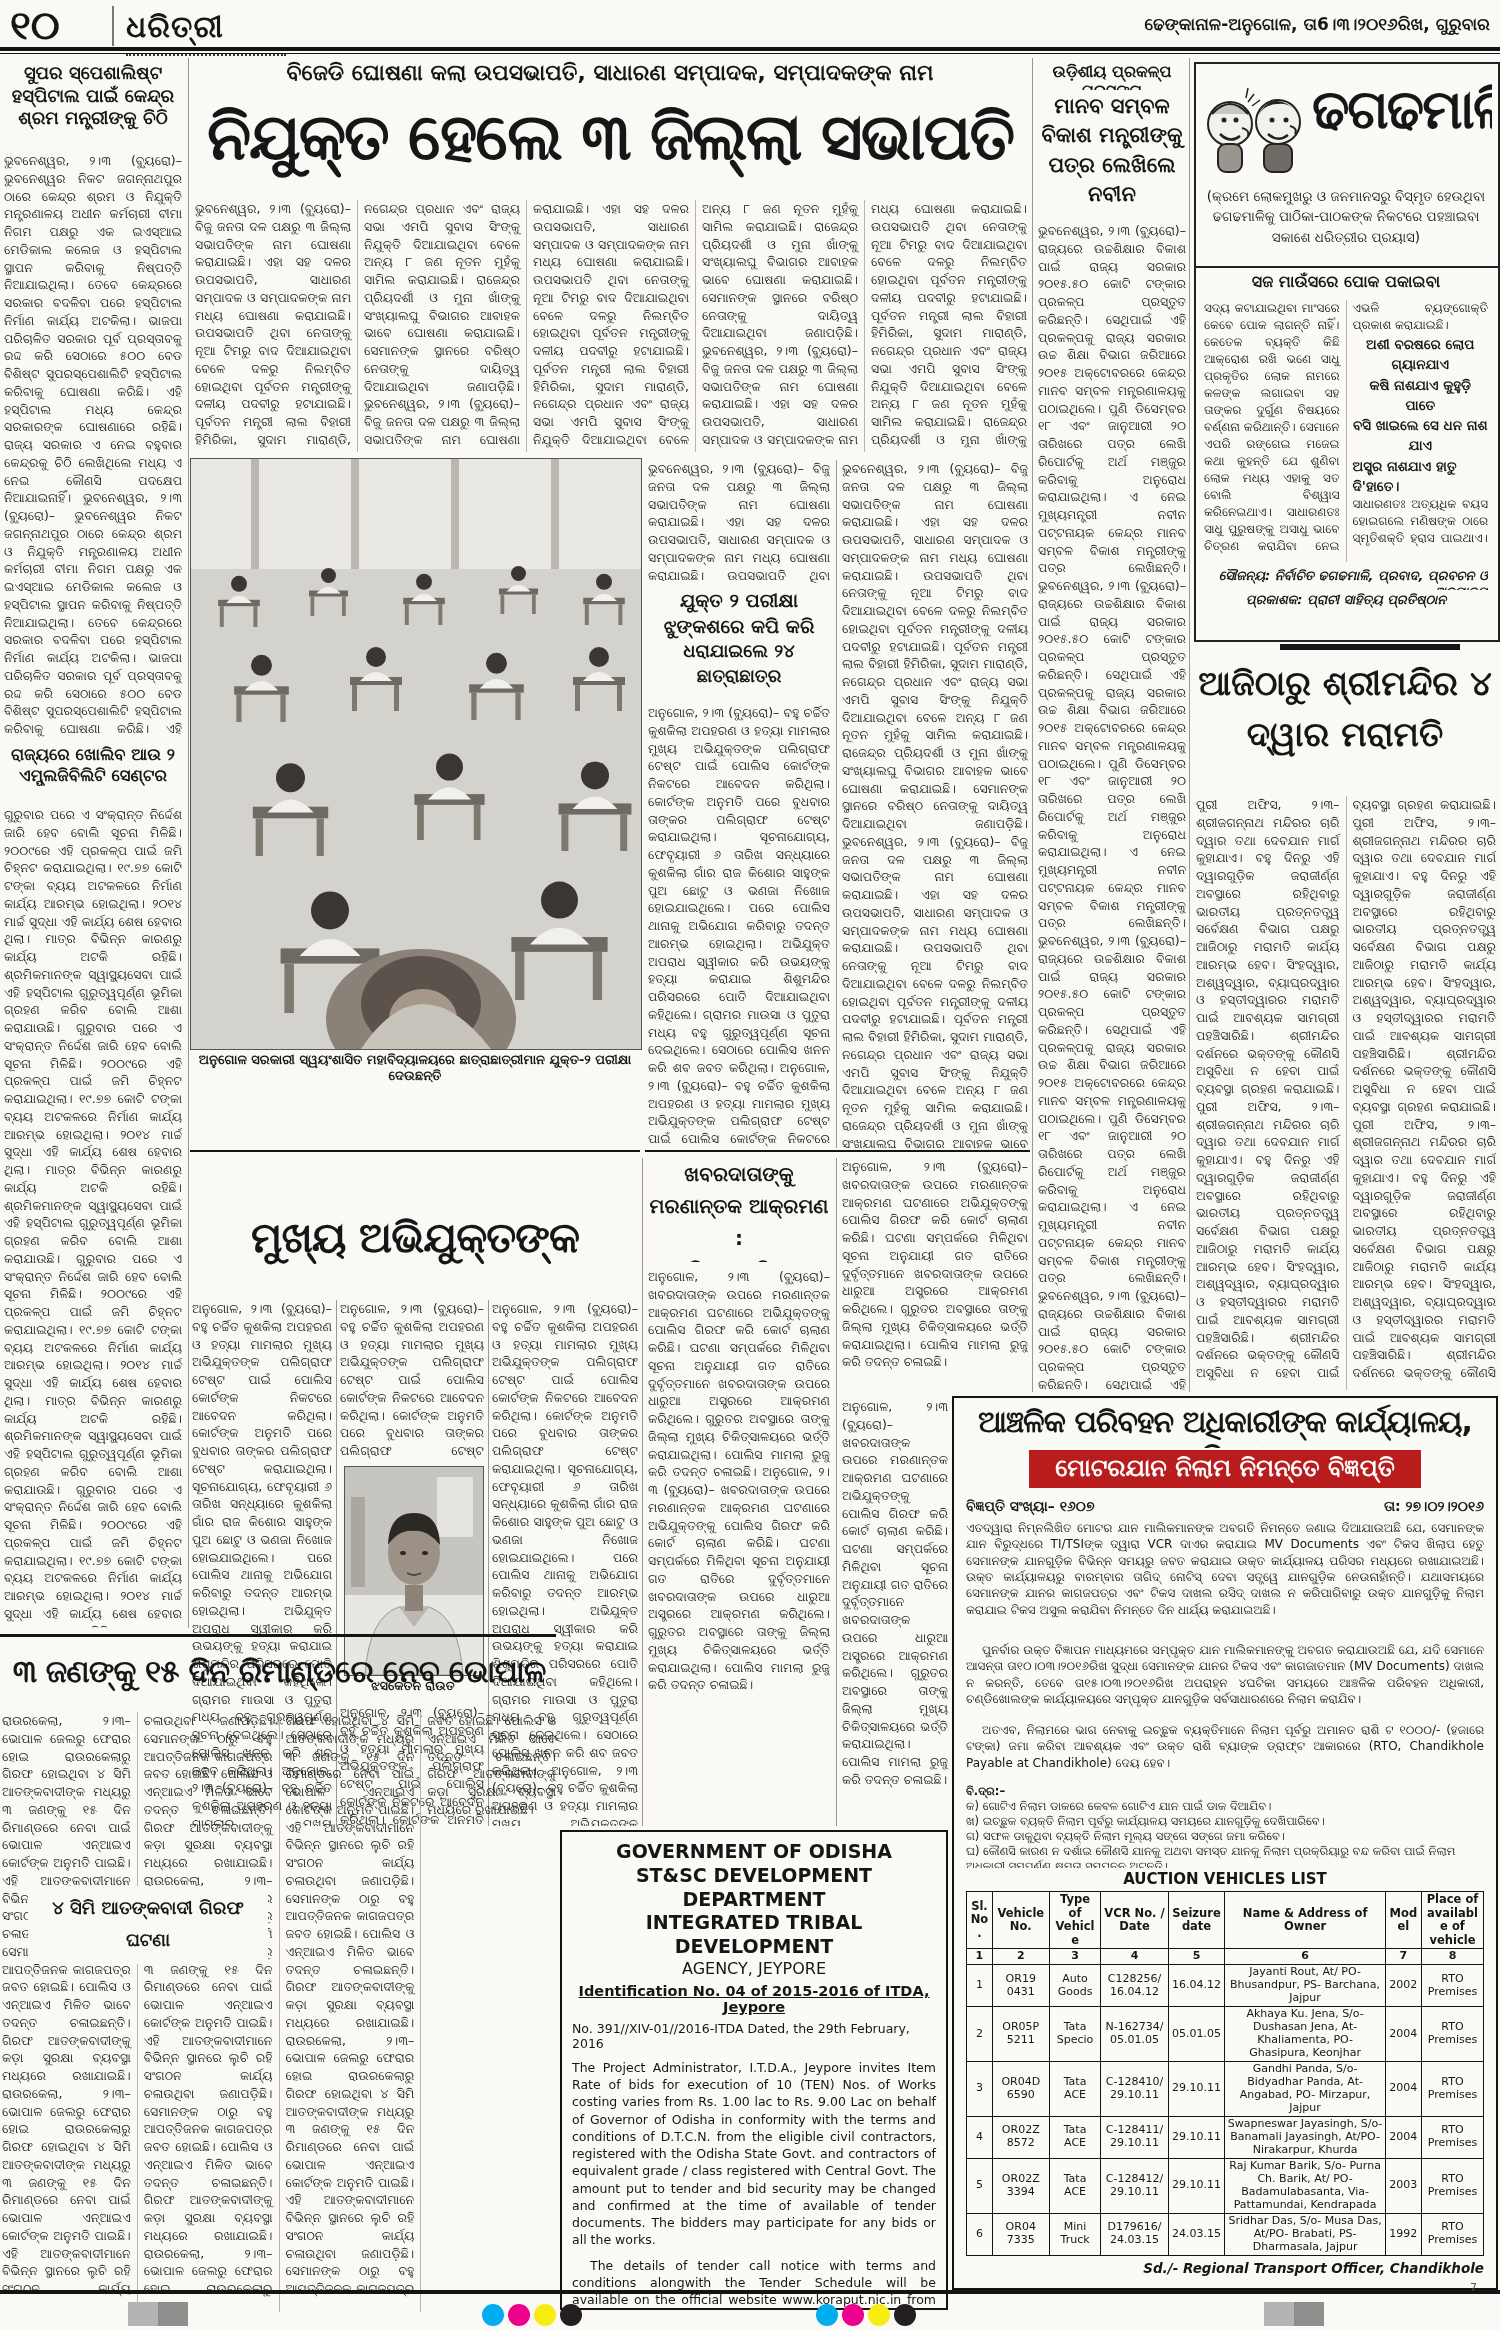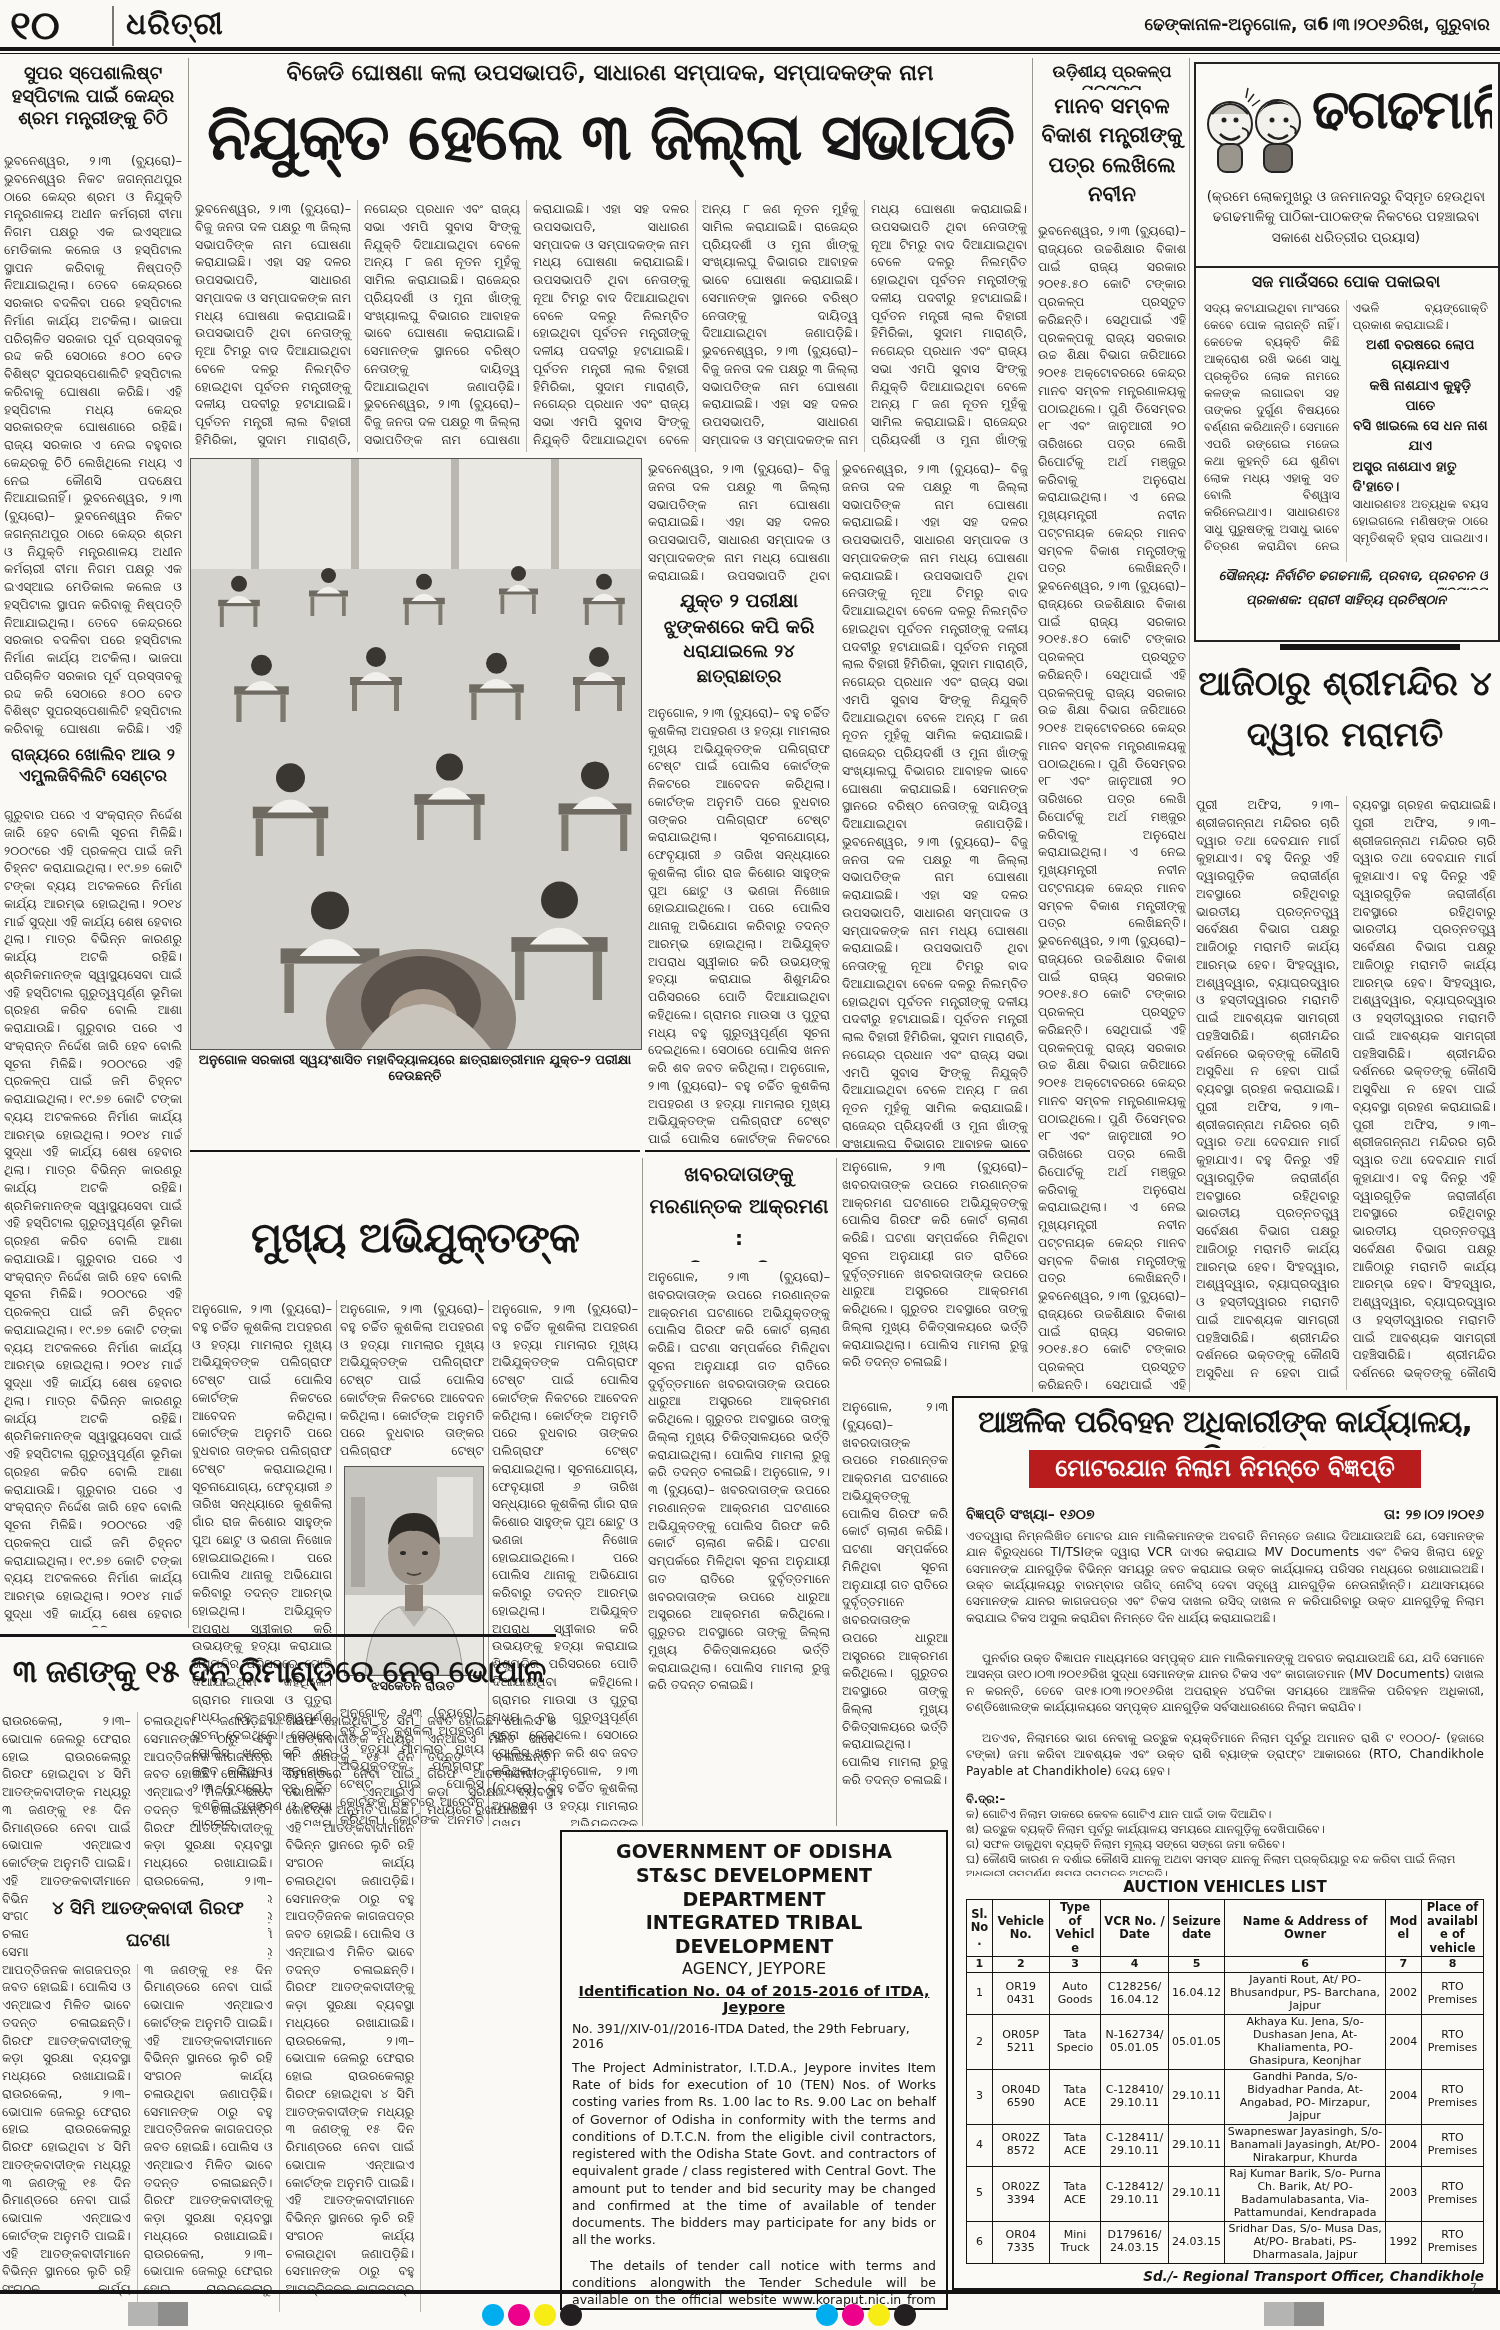--- a/index.html
+++ b/index.html
@@ -28,21 +28,21 @@
   .vers{font-weight:bold;font-size:13.5px;line-height:1.5;}
   .credit{font-weight:bold;font-style:italic;font-size:13px;}
 </style>
 </head>
 <body>
 
 <div class="page">
 
   <div class="abs b" style="left:10px;top:2px;width:100px;height:46px;font-size:40px;">୧୦</div>
   <div class="abs" style="left:112px;top:6px;width:2px;height:40px;background:#777;"></div>
-  <div class="abs masthead" style="left:126px;top:6px;width:160px;height:42px;font-size:30px;">ଧରିତ୍ରୀ</div>
+  <div class="abs masthead" style="left:126px;top:12px;width:160px;height:42px;font-size:30px;font-family:Liberation Mono, monospace;">ଧରିତ୍ରୀ</div>
   <div class="abs b" style="left:800px;top:14px;width:690px;height:30px;font-size:17px;text-align:right;">ଢେଙ୍କାନାଳ-ଅନୁଗୋଳ, ତା6।୩।୨୦୧୬ରିଖ, ଗୁରୁବାର</div>
   <div class="abs rule" style="left:0;top:47px;width:1500px;height:4px;"></div>
   <div class="abs rule" style="left:0;top:53px;width:1500px;height:1px;"></div>
 
   <div class="abs b ctr" style="left:2px;top:62px;width:182px;height:84px;font-size:18px;line-height:1.25;">ସୁପର ସ୍ପେଶାଲିଷ୍ଟ ହସ୍ପିଟାଲ ପାଇଁ କେନ୍ଦ୍ର ଶ୍ରମ ମନ୍ତ୍ରୀଙ୍କୁ ଚିଠି</div>
   <div class="abs body-txt jt" style="left:4px;top:152px;width:178px;height:588px;">ଭୁବନେଶ୍ୱର, ୨।୩ (ବ୍ୟୁରୋ)– ଭୁବନେଶ୍ୱର ନିକଟ ଜଗନ୍ନାଥପୁର ଠାରେ କେନ୍ଦ୍ର ଶ୍ରମ ଓ ନିଯୁକ୍ତି ମନ୍ତ୍ରଣାଳୟ ଅଧୀନ କର୍ମଚାରୀ ବୀମା ନିଗମ ପକ୍ଷରୁ ଏକ ଇଏସ୍‌ଆଇ ମେଡିକାଲ କଲେଜ ଓ ହସ୍ପିଟାଲ ସ୍ଥାପନ କରିବାକୁ ନିଷ୍ପତ୍ତି ନିଆଯାଇଥିଲା। ତେବେ କେନ୍ଦ୍ରରେ ସରକାର ବଦଳିବା ପରେ ହସ୍ପିଟାଲ ନିର୍ମାଣ କାର୍ଯ୍ୟ ଅଟକିଲା। ଭାଜପା ପରିଚାଳିତ ସରକାର ପୂର୍ବ ପ୍ରସ୍ତାବକୁ ରଦ୍ଦ କରି ସେଠାରେ ୫୦୦ ବେଡ ବିଶିଷ୍ଟ ସୁପରସ୍ପେଶାଲିଟି ହସ୍ପିଟାଲ କରିବାକୁ ଘୋଷଣା କରିଛି। ଏହି ହସ୍ପିଟାଲ ମଧ୍ୟ କେନ୍ଦ୍ର ସରକାରଙ୍କ ଘୋଷଣାରେ ରହିଛି। ରାଜ୍ୟ ସରକାର ଏ ନେଇ ବହୁବାର କେନ୍ଦ୍ରକୁ ଚିଠି ଲେଖିଥିଲେ ମଧ୍ୟ ଏ ନେଇ କୌଣସି ପଦକ୍ଷେପ ନିଆଯାଇନାହିଁ। ଭୁବନେଶ୍ୱର, ୨।୩ (ବ୍ୟୁରୋ)– ଭୁବନେଶ୍ୱର ନିକଟ ଜଗନ୍ନାଥପୁର ଠାରେ କେନ୍ଦ୍ର ଶ୍ରମ ଓ ନିଯୁକ୍ତି ମନ୍ତ୍ରଣାଳୟ ଅଧୀନ କର୍ମଚାରୀ ବୀମା ନିଗମ ପକ୍ଷରୁ ଏକ ଇଏସ୍‌ଆଇ ମେଡିକାଲ କଲେଜ ଓ ହସ୍ପିଟାଲ ସ୍ଥାପନ କରିବାକୁ ନିଷ୍ପତ୍ତି ନିଆଯାଇଥିଲା। ତେବେ କେନ୍ଦ୍ରରେ ସରକାର ବଦଳିବା ପରେ ହସ୍ପିଟାଲ ନିର୍ମାଣ କାର୍ଯ୍ୟ ଅଟକିଲା। ଭାଜପା ପରିଚାଳିତ ସରକାର ପୂର୍ବ ପ୍ରସ୍ତାବକୁ ରଦ୍ଦ କରି ସେଠାରେ ୫୦୦ ବେଡ ବିଶିଷ୍ଟ ସୁପରସ୍ପେଶାଲିଟି ହସ୍ପିଟାଲ କରିବାକୁ ଘୋଷଣା କରିଛି। ଏହି ହସ୍ପିଟାଲ ମଧ୍ୟ କେନ୍ଦ୍ର ସରକାରଙ୍କ ଘୋଷଣାରେ ରହିଛି। ରାଜ୍ୟ ସରକାର ଏ ନେଇ ବହୁବାର କେନ୍ଦ୍ରକୁ ଚିଠି ଲେଖିଥିଲେ ମଧ୍ୟ ଏ ନେଇ କୌଣସି ପଦକ୍ଷେପ ନିଆଯାଇନାହିଁ।</div>
   <div class="abs b ctr" style="left:2px;top:744px;width:182px;height:58px;font-size:16.5px;line-height:1.3;">ରାଜ୍ୟରେ ଖୋଲିବ ଆଉ ୨ ଏମ୍ପ୍ଲଜିବିଲିଟି ସେଣ୍ଟର</div>
   <div class="abs body-txt jt" style="left:4px;top:806px;width:178px;height:822px;">ଗୁରୁବାର ପରେ ଏ ସଂକ୍ରାନ୍ତ ନିର୍ଦ୍ଦେଶ ଜାରି ହେବ ବୋଲି ସୂଚନା ମିଳିଛି। ୨୦୦୯ରେ ଏହି ପ୍ରକଳ୍ପ ପାଇଁ ଜମି ଚିହ୍ନଟ କରାଯାଇଥିଲା। ୧୯.୭୭ କୋଟି ଟଙ୍କା ବ୍ୟୟ ଅଟକଳରେ ନିର୍ମାଣ କାର୍ଯ୍ୟ ଆରମ୍ଭ ହୋଇଥିଲା। ୨୦୧୪ ମାର୍ଚ୍ଚ ସୁଦ୍ଧା ଏହି କାର୍ଯ୍ୟ ଶେଷ ହେବାର ଥିଲା। ମାତ୍ର ବିଭିନ୍ନ କାରଣରୁ କାର୍ଯ୍ୟ ଅଟକି ରହିଛି। ଶ୍ରମିକମାନଙ୍କ ସ୍ୱାସ୍ଥ୍ୟସେବା ପାଇଁ ଏହି ହସ୍ପିଟାଲ ଗୁରୁତ୍ୱପୂର୍ଣ୍ଣ ଭୂମିକା ଗ୍ରହଣ କରିବ ବୋଲି ଆଶା କରାଯାଉଛି। ଗୁରୁବାର ପରେ ଏ ସଂକ୍ରାନ୍ତ ନିର୍ଦ୍ଦେଶ ଜାରି ହେବ ବୋଲି ସୂଚନା ମିଳିଛି। ୨୦୦୯ରେ ଏହି ପ୍ରକଳ୍ପ ପାଇଁ ଜମି ଚିହ୍ନଟ କରାଯାଇଥିଲା। ୧୯.୭୭ କୋଟି ଟଙ୍କା ବ୍ୟୟ ଅଟକଳରେ ନିର୍ମାଣ କାର୍ଯ୍ୟ ଆରମ୍ଭ ହୋଇଥିଲା। ୨୦୧୪ ମାର୍ଚ୍ଚ ସୁଦ୍ଧା ଏହି କାର୍ଯ୍ୟ ଶେଷ ହେବାର ଥିଲା। ମାତ୍ର ବିଭିନ୍ନ କାରଣରୁ କାର୍ଯ୍ୟ ଅଟକି ରହିଛି। ଶ୍ରମିକମାନଙ୍କ ସ୍ୱାସ୍ଥ୍ୟସେବା ପାଇଁ ଏହି ହସ୍ପିଟାଲ ଗୁରୁତ୍ୱପୂର୍ଣ୍ଣ ଭୂମିକା ଗ୍ରହଣ କରିବ ବୋଲି ଆଶା କରାଯାଉଛି। ଗୁରୁବାର ପରେ ଏ ସଂକ୍ରାନ୍ତ ନିର୍ଦ୍ଦେଶ ଜାରି ହେବ ବୋଲି ସୂଚନା ମିଳିଛି। ୨୦୦୯ରେ ଏହି ପ୍ରକଳ୍ପ ପାଇଁ ଜମି ଚିହ୍ନଟ କରାଯାଇଥିଲା। ୧୯.୭୭ କୋଟି ଟଙ୍କା ବ୍ୟୟ ଅଟକଳରେ ନିର୍ମାଣ କାର୍ଯ୍ୟ ଆରମ୍ଭ ହୋଇଥିଲା। ୨୦୧୪ ମାର୍ଚ୍ଚ ସୁଦ୍ଧା ଏହି କାର୍ଯ୍ୟ ଶେଷ ହେବାର ଥିଲା। ମାତ୍ର ବିଭିନ୍ନ କାରଣରୁ କାର୍ଯ୍ୟ ଅଟକି ରହିଛି। ଶ୍ରମିକମାନଙ୍କ ସ୍ୱାସ୍ଥ୍ୟସେବା ପାଇଁ ଏହି ହସ୍ପିଟାଲ ଗୁରୁତ୍ୱପୂର୍ଣ୍ଣ ଭୂମିକା ଗ୍ରହଣ କରିବ ବୋଲି ଆଶା କରାଯାଉଛି। ଗୁରୁବାର ପରେ ଏ ସଂକ୍ରାନ୍ତ ନିର୍ଦ୍ଦେଶ ଜାରି ହେବ ବୋଲି ସୂଚନା ମିଳିଛି। ୨୦୦୯ରେ ଏହି ପ୍ରକଳ୍ପ ପାଇଁ ଜମି ଚିହ୍ନଟ କରାଯାଇଥିଲା। ୧୯.୭୭ କୋଟି ଟଙ୍କା ବ୍ୟୟ ଅଟକଳରେ ନିର୍ମାଣ କାର୍ଯ୍ୟ ଆରମ୍ଭ ହୋଇଥିଲା। ୨୦୧୪ ମାର୍ଚ୍ଚ ସୁଦ୍ଧା ଏହି କାର୍ଯ୍ୟ ଶେଷ ହେବାର ଥିଲା। ମାତ୍ର ବିଭିନ୍ନ କାରଣରୁ କାର୍ଯ୍ୟ ଅଟକି ରହିଛି। ଶ୍ରମିକମାନଙ୍କ ସ୍ୱାସ୍ଥ୍ୟସେବା ପାଇଁ ଏହି ହସ୍ପିଟାଲ ଗୁରୁତ୍ୱପୂର୍ଣ୍ଣ ଭୂମିକା ଗ୍ରହଣ କରିବ ବୋଲି ଆଶା କରାଯାଉଛି।</div>
   <div class="abs vline" style="left:188px;top:58px;height:1570px;"></div>
 
@@ -203,21 +203,21 @@
     <div class="jt" style="font-size:12.5px;line-height:1.38;margin-top:8px;">The Project Administrator, I.T.D.A., Jeypore invites Item Rate of bids for execution of 10 (TEN) Nos. of Works costing varies from Rs. 1.00 lac to Rs. 9.00 Lac on behalf of Governor of Odisha in conformity with the terms and conditions of D.T.C.N. from the eligible civil contractors, registered with the Odisha State Govt. and contractors of equivalent grade / class registered with Central Govt. The amount put to tender and bid security may be changed and confirmed at the time of available of tender documents. The bidders may participate for any bids or all the works.</div>
     <div class="jt" style="font-size:12.5px;line-height:1.38;margin-top:8px;text-indent:18px;">The details of tender call notice with terms and conditions alongwith the Tender Schedule will be available on the official website www.koraput.nic.in from 04.03.2016 to 12.03.2016 upto 5.00 PM.</div>
 
   </div>
 
   <div class="abs notice-box" style="left:952px;top:1396px;width:546px;height:894px;padding:6px 12px;box-sizing:border-box;">
     <div class="b ctr" style="font-size:30px;height:44px;overflow:hidden;letter-spacing:-1px;">ଆଞ୍ଚଳିକ ପରିବହନ ଅଧିକାରୀଙ୍କ କାର୍ଯ୍ୟାଳୟ, ଚଣ୍ଡିଖୋଲ</div>
     <div class="ctr" style="margin-top:2px;">
       <span class="banner" style="font-size:24px;max-width:100%;overflow:hidden;">ମୋଟରଯାନ ନିଲାମ ନିମନ୍ତେ ବିଜ୍ଞପ୍ତି</span>
     </div>
-    <div style="display:flex;justify-content:space-between;font-weight:bold;font-size:14px;margin-top:14px;">
+    <div style="display:flex;justify-content:space-between;font-weight:bold;font-size:14px;margin-top:6px;">
       <span>ବିଜ୍ଞପ୍ତି ସଂଖ୍ୟା– ୧୬୦୭</span>
       <span>ତା: ୨୭।୦୨।୨୦୧୬</span>
     </div>
     <div class="jt" style="font-size:12px;line-height:1.36;margin-top:5px;height:118px;overflow:hidden;">ଏତଦ୍ୱାରା ନିମ୍ନଲିଖିତ ମୋଟର ଯାନ ମାଲିକମାନଙ୍କ ଅବଗତି ନିମନ୍ତେ ଜଣାଇ ଦିଆଯାଉଅଛି ଯେ, ସେମାନଙ୍କ ଯାନ ବିରୁଦ୍ଧରେ TI/TSIଙ୍କ ଦ୍ୱାରା VCR ଦାଏର କରାଯାଇ MV Documents ଏବଂ ଟିକସ ଖିଲାପ ହେତୁ ସେମାନଙ୍କ ଯାନଗୁଡ଼ିକ ବିଭିନ୍ନ ସମୟରୁ ଜବତ କରାଯାଇ ଉକ୍ତ କାର୍ଯ୍ୟାଳୟ ପରିସର ମଧ୍ୟରେ ରଖାଯାଇଅଛି। ଉକ୍ତ କାର୍ଯ୍ୟାଳୟରୁ ବାରମ୍ବାର ତାଗିଦ୍ ନୋଟିସ୍ ଦେବା ସତ୍ତ୍ୱେ ଯାନଗୁଡ଼ିକ ନେଉନାହାଁନ୍ତି। ଯଥାସମୟରେ ସେମାନଙ୍କ ଯାନର କାଗଜପତ୍ର ଏବଂ ଟିକସ ଦାଖଲ ରସିଦ୍ ଦାଖଲ ନ କରିପାରିବାରୁ ଉକ୍ତ ଯାନଗୁଡ଼ିକୁ ନିଲାମ କରାଯାଇ ଟିକସ ଅସୁଲ କରାଯିବା ନିମନ୍ତେ ଦିନ ଧାର୍ଯ୍ୟ କରାଯାଇଅଛି।</div>
     <div class="jt" style="font-size:12px;line-height:1.36;margin-top:4px;height:76px;overflow:hidden;text-indent:16px;">ପୁନର୍ବାର ଉକ୍ତ ବିଜ୍ଞାପନ ମାଧ୍ୟମରେ ସମ୍ପୃକ୍ତ ଯାନ ମାଲିକମାନଙ୍କୁ ଅବଗତ କରାଯାଉଅଛି ଯେ, ଯଦି ସେମାନେ ଆସନ୍ତା ତା୧୦।୦୩।୨୦୧୬ରିଖ ସୁଦ୍ଧା ସେମାନଙ୍କ ଯାନର ଟିକସ ଏବଂ କାଗଜାତମାନ (MV Documents) ଦାଖଲ ନ କରନ୍ତି, ତେବେ ତା୧୫।୦୩।୨୦୧୬ରିଖ ଅପରାହ୍ନ ୪ଘଟିକା ସମୟରେ ଆଞ୍ଚଳିକ ପରିବହନ ଅଧିକାରୀ, ଚଣ୍ଡିଖୋଲଙ୍କ କାର୍ଯ୍ୟାଳୟରେ ସମ୍ପୃକ୍ତ ଯାନଗୁଡ଼ିକ ସର୍ବସାଧାରଣରେ ନିଲାମ କରାଯିବ।</div>
     <div class="jt" style="font-size:12px;line-height:1.36;margin-top:4px;height:58px;overflow:hidden;text-indent:16px;">ଅତଏବ, ନିଲାମରେ ଭାଗ ନେବାକୁ ଇଚ୍ଛୁକ ବ୍ୟକ୍ତିମାନେ ନିଲାମ ପୂର୍ବରୁ ଅମାନତ ରାଶି ଟ ୧୦୦୦/- (ହଜାରେ ଟଙ୍କା) ଜମା କରିବା ଆବଶ୍ୟକ ଏବଂ ଉକ୍ତ ରାଶି ବ୍ୟାଙ୍କ ଡ୍ରାଫ୍ଟ ଆକାରରେ (RTO, Chandikhole Payable at Chandikhole) ଦେୟ ହେବ।</div>
     <div style="font-size:11.5px;line-height:1.3;margin-top:4px;height:84px;overflow:hidden;">
       <span class="b">ବି.ଦ୍ର:–</span>
       <span><span style="display: block;"> କ) ଗୋଟିଏ ନିଲାମ ଡାକରେ କେବଳ ଗୋଟିଏ ଯାନ ପାଇଁ ଡାକ ଦିଆଯିବ।</span><span style="display: block;"> ଖ) ଇଚ୍ଛୁକ ବ୍ୟକ୍ତି ନିଲାମ ପୂର୍ବରୁ କାର୍ଯ୍ୟାଳୟ ସମୟରେ ଯାନଗୁଡ଼ିକୁ ଦେଖିପାରିବେ।</span><span style="display: block;"> ଗ) ସଫଳ ଡାକୁଥିବା ବ୍ୟକ୍ତି ନିଲାମ ମୂଲ୍ୟ ସଙ୍ଗେ ସଙ୍ଗେ ଜମା କରିବେ।</span><span style="display: block;"> ଘ) କୌଣସି କାରଣ ନ ଦର୍ଶାଇ କୌଣସି ଯାନକୁ ଅଥବା ସମସ୍ତ ଯାନକୁ ନିଲାମ ପ୍ରକ୍ରିୟାରୁ ବନ୍ଦ କରିବା ପାଇଁ ନିଲାମ ଅଧିକାରୀ ସମ୍ପୂର୍ଣ୍ଣ କ୍ଷମତା ସମ୍ପନ୍ନ ଅଟନ୍ତି।</span></span>
     </div>

